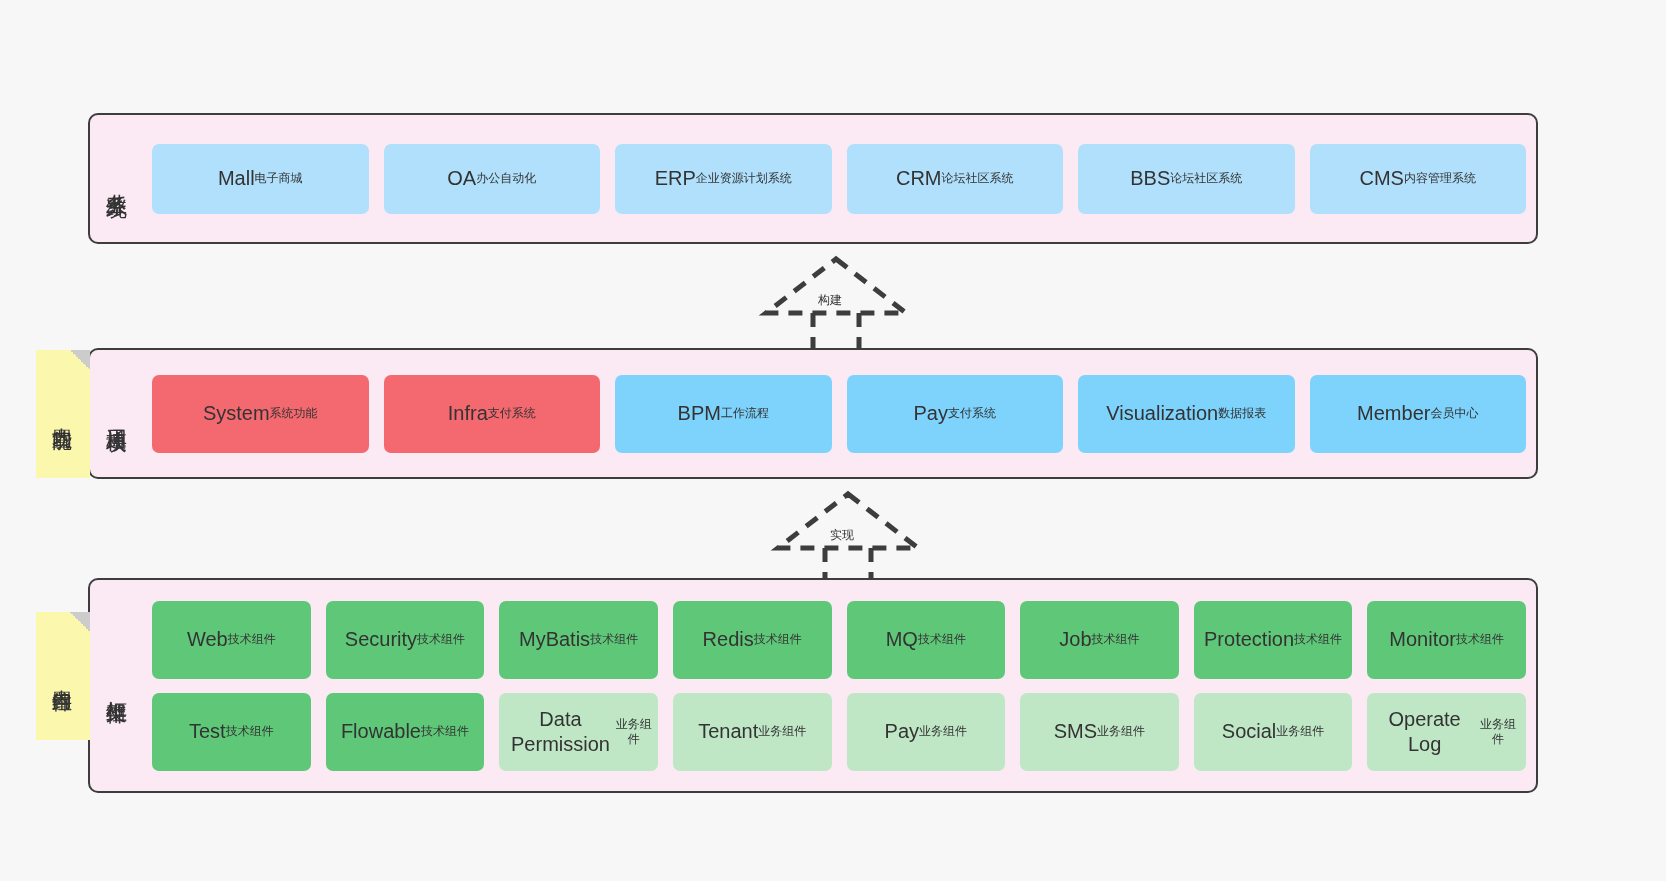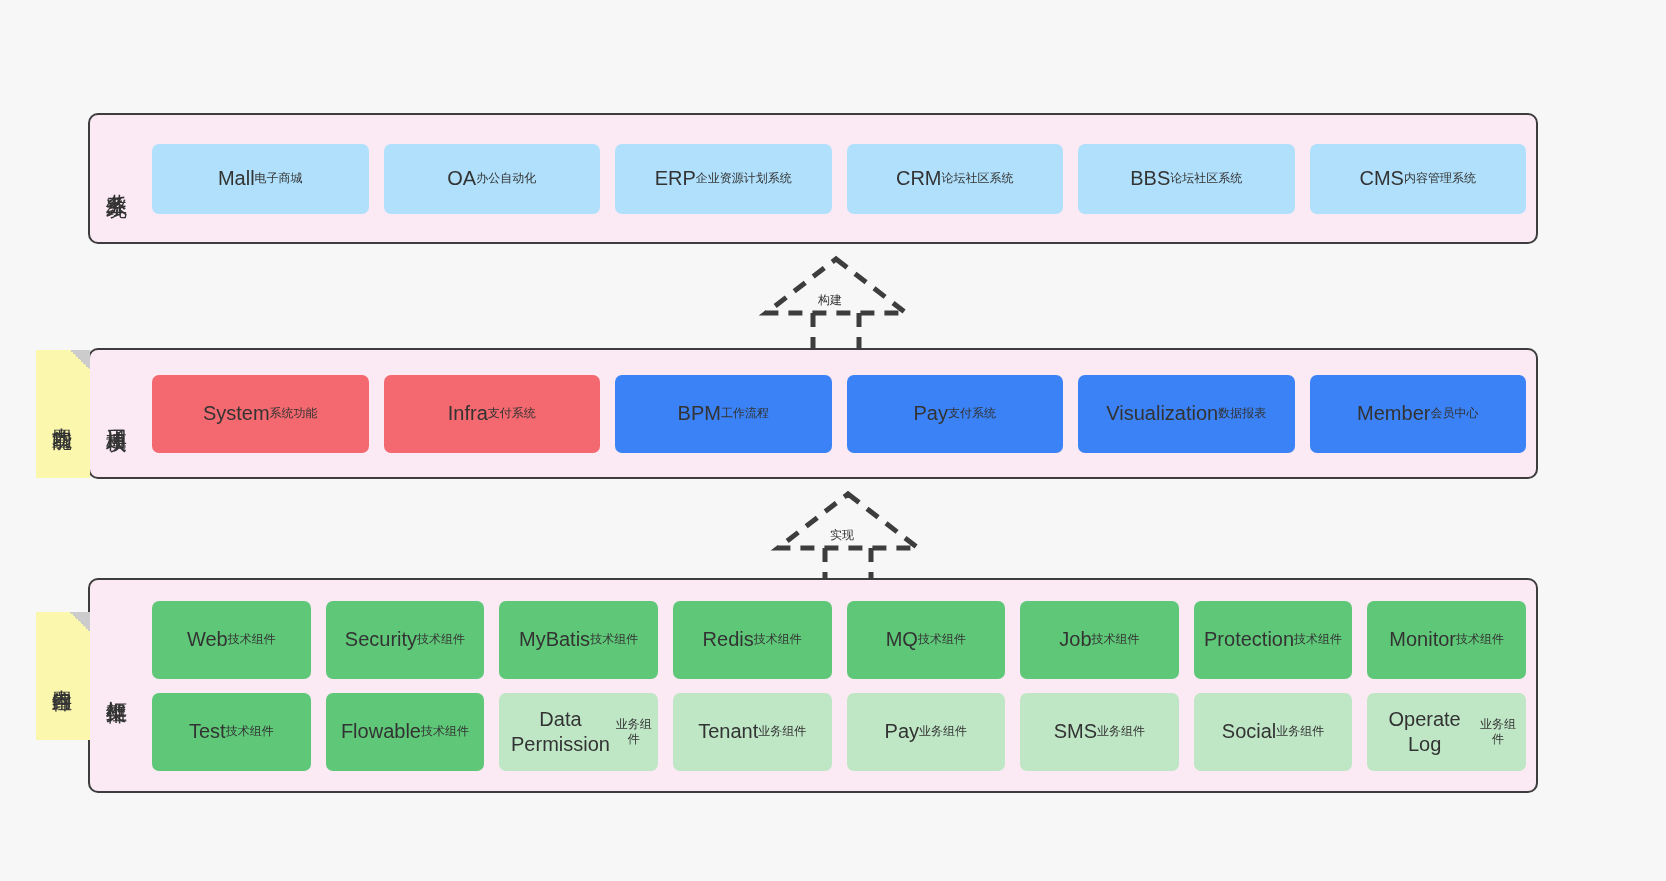--- a/index.html
+++ b/index.html
@@ -80,21 +80,21 @@
     color: #333333;
     user-select: none;
     overflow: hidden;
     padding: 4px 6px;
   }
   .card .en { font-size: 20px; }
   .card .cn { font-size: 12px; }
 
   .card.blue     { background: #b0e0fb; }
   .card.red      { background: #f4696f; }
-  .card.pink     { background: #3b82f6; }
+  .card.pink     { background: #7dd3fc; }
   .card.green    { background: #5fc878; }
   .card.mintgreen{ background: #bfe7c6; }
 
   
   #layer-business  { left: 88px;  top: 113px; width: 1450px; height: 131px; }
   #layer-business .card { height: 70px; }
 
   #layer-common    { left: 88px;  top: 348px; width: 1450px; height: 131px; }
   #layer-common .card { height: 78px; }
 

